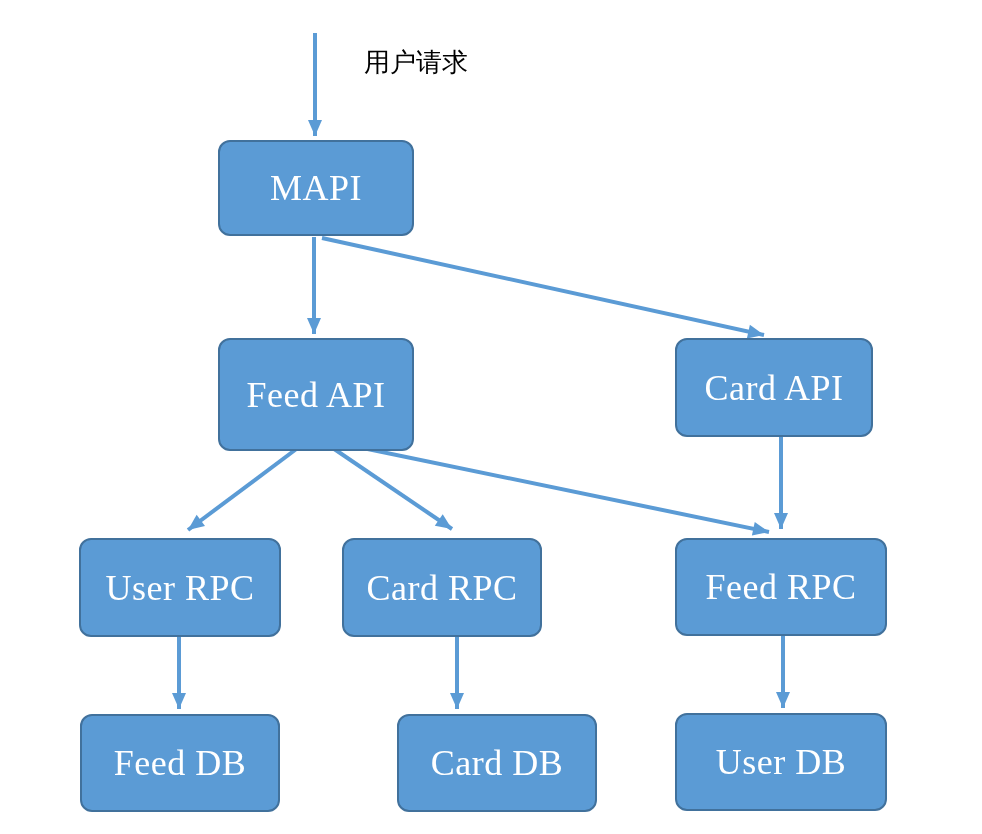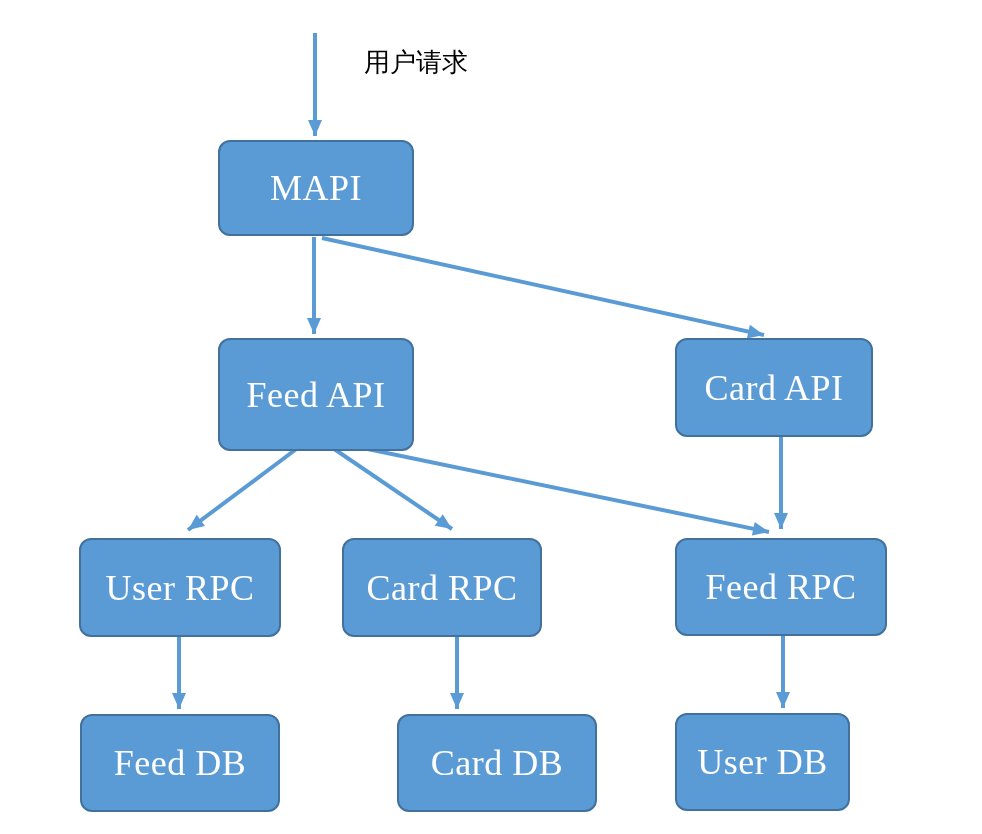--- a/index.html
+++ b/index.html
@@ -44,21 +44,21 @@
     font-family: Liberation Serif, serif;
   }
   .node-mapi     { left: 218px; top: 140px; width: 196px; height: 96px; }
   .node-feed-api { left: 218px; top: 338px; width: 196px; height: 113px; }
   .node-user-api { left: 675px; top: 338px; width: 198px; height: 99px; }
   .node-feed-rpc { left:  79px; top: 538px; width: 202px; height: 99px; }
   .node-card-rpc { left: 342px; top: 538px; width: 200px; height: 99px; }
   .node-user-rpc { left: 675px; top: 538px; width: 212px; height: 98px; }
   .node-feed-db  { left:  80px; top: 714px; width: 200px; height: 98px; }
   .node-card-db  { left: 357px; top: 714px; width: 200px; height: 98px; margin-left: 40px; }
-  .node-user-db  { left: 675px; top: 713px; width: 175px; height: 98px; }
+  .node-user-db  { left: 675px; top: 713px; width: 212px; height: 98px; }
   .title-label {
     position: absolute;
     left: 364px;
     top: 38px;
     color: var(--title-text, #000000);
     font-size: 26px;
     line-height: 48px;
     white-space: nowrap;
   }
 </style>

